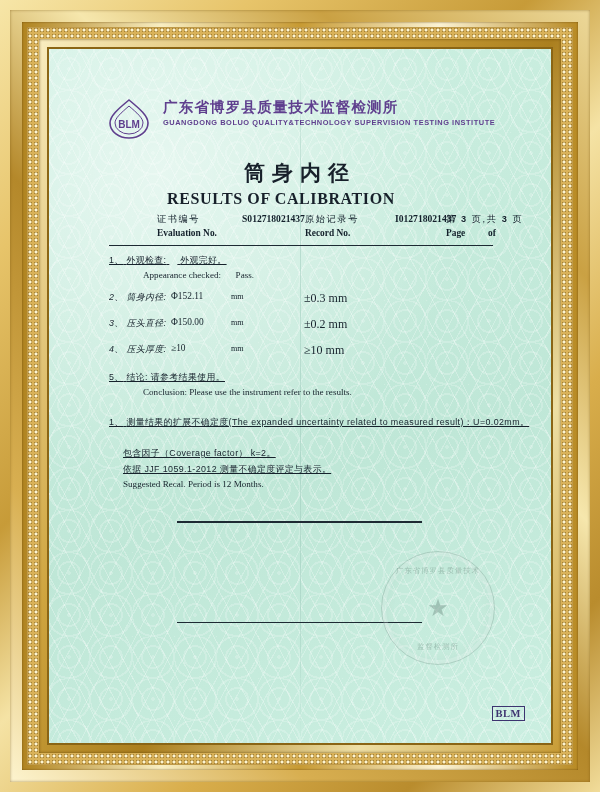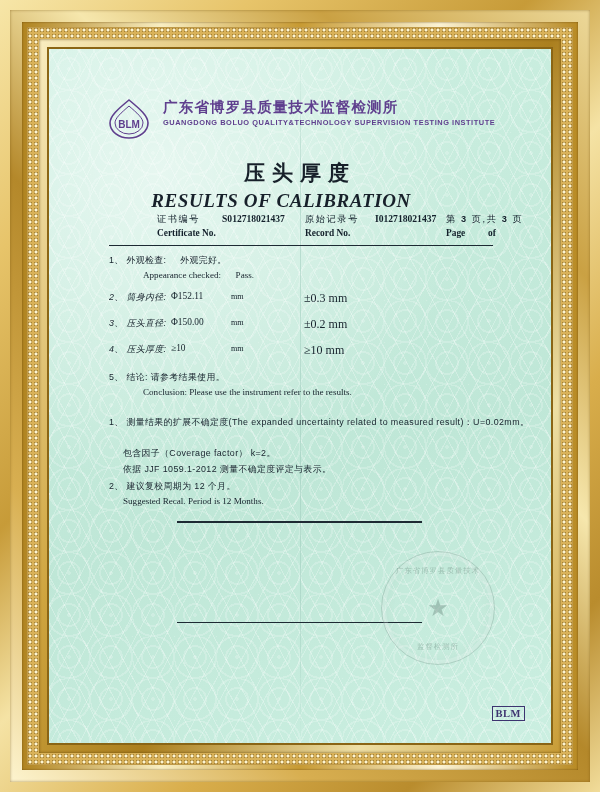--- a/index.html
+++ b/index.html
@@ -151,24 +151,23 @@
     font-size: 21px;
     letter-spacing: 7px;
     color: #17202a;
   }
   .title-en {
     position: absolute;
     top: 141px; left: 0; width: 464px;
     text-align: center;
     font-family: "Liberation Serif", serif;
     font-weight: bold;
-    font-size: 19px;
+    font-size: 16px;
     letter-spacing: 0.6px;
     color: #17202a;
-    font-style: italic;
   }
 
   
   .idrow {
     position: absolute;
     left: 60px; top: 164px;
     width: 384px; height: 34px;
     font-size: 9.4px;
     color: #13202b;
   }
@@ -185,20 +184,21 @@
     font-size: 9.4px;
     white-space: nowrap;
     margin-top: 2px;
   }
   .idval {
     position: absolute;
     font-family: "Liberation Serif", serif;
     font-weight: bold;
     font-size: 9.6px;
     white-space: nowrap;
+    margin-left: 20px;
   }
   .rule {
     position: absolute;
     background: #1d2a33;
     height: 1px;
   }
 
   
   .body-area {
     position: absolute;
@@ -209,20 +209,21 @@
   .row {
     position: relative;
     min-height: 13px;
     margin-bottom: 0;
   }
   .cn-line {
     font-family: "Liberation Sans", sans-serif;
     font-size: 8.9px;
     letter-spacing: 0.4px;
     white-space: nowrap;
+    text-decoration: underline;
   }
   .en-line {
     font-family: "Liberation Serif", serif;
     font-size: 9.1px;
     white-space: nowrap;
   }
   .indent1 { padding-left: 14px; }
   .indent2 { padding-left: 34px; }
 
   .meas {
@@ -342,27 +343,27 @@
               <path d="M28 3 C17 12, 9 19, 9 26 a19 15 0 0 0 38 0 C47 19, 39 12, 28 3 Z"></path>
               <path d="M28 9 C20 16, 14 21, 14 26 a14 11 0 0 0 28 0 C42 21, 36 16, 28 9 Z" stroke-width="1"></path>
             </g>
             <text x="28" y="31" font-family="Liberation Sans, sans-serif" font-size="10" font-weight="bold" fill="#5f3f8e" text-anchor="middle">BLM</text>
           </svg>
         </div>
         <div class="org-cn">广东省博罗县质量技术监督检测所</div>
         <div class="org-en">GUANGDONG BOLUO QUALITY&amp;TECHNOLOGY SUPERVISION TESTING INSTITUTE</div>
       </div>
 
-      <div class="title-cn">压头厚度</div>
+      <div class="title-cn">筒身内径</div>
       <div class="title-en">RESULTS OF CALIBRATION</div>
 
       <div class="idrow">
         <div class="idcell" style="left:48px; top:0;">
           <div class="cn">证书编号</div>
-          <div class="en">Certificate No.</div>
+          <div class="en">Evaluation No.</div>
         </div>
         <div class="idval" style="left:113px; top:0;">S012718021437</div>
 
         <div class="idcell" style="left:196px; top:0;">
           <div class="cn">原始记录号</div>
           <div class="en">Record No.</div>
         </div>
         <div class="idval" style="left:266px; top:0;">I012718021437</div>
 
         <div class="idcell" style="left:337px; top:0;">
@@ -439,24 +440,20 @@
 
         <div class="row" style="margin-top:6px;">
 
           <div class="cn-line" style="margin-top:19px;">
             <span>1、</span>
             <span>测量结果的扩展不确定度(The expanded uncertainty related to measured result)：U=0.02mm。</span>
           </div>
           <div class="cn-line indent1" style="margin-top:18px;">包含因子（Coverage factor） k=2。</div>
           <div class="cn-line indent1" style="margin-top:3px;">依据 JJF 1059.1-2012 测量不确定度评定与表示。</div>
 
-          <div class="cn-line" style="margin-top:4px;">
-            <span>2、</span>
-            <span>建议复校周期为 12 个月。</span>
-          </div>
           <div class="en-line indent1" style="margin-top:3px;">Suggested Recal. Period is 12 Months.</div>
         </div>
       </div>
 
       <div class="sep1"></div>
       <div class="sep2"></div>
 
       <div class="seal">
         <div class="arc">广东省博罗县质量技术</div>
         <div class="star">★</div>

